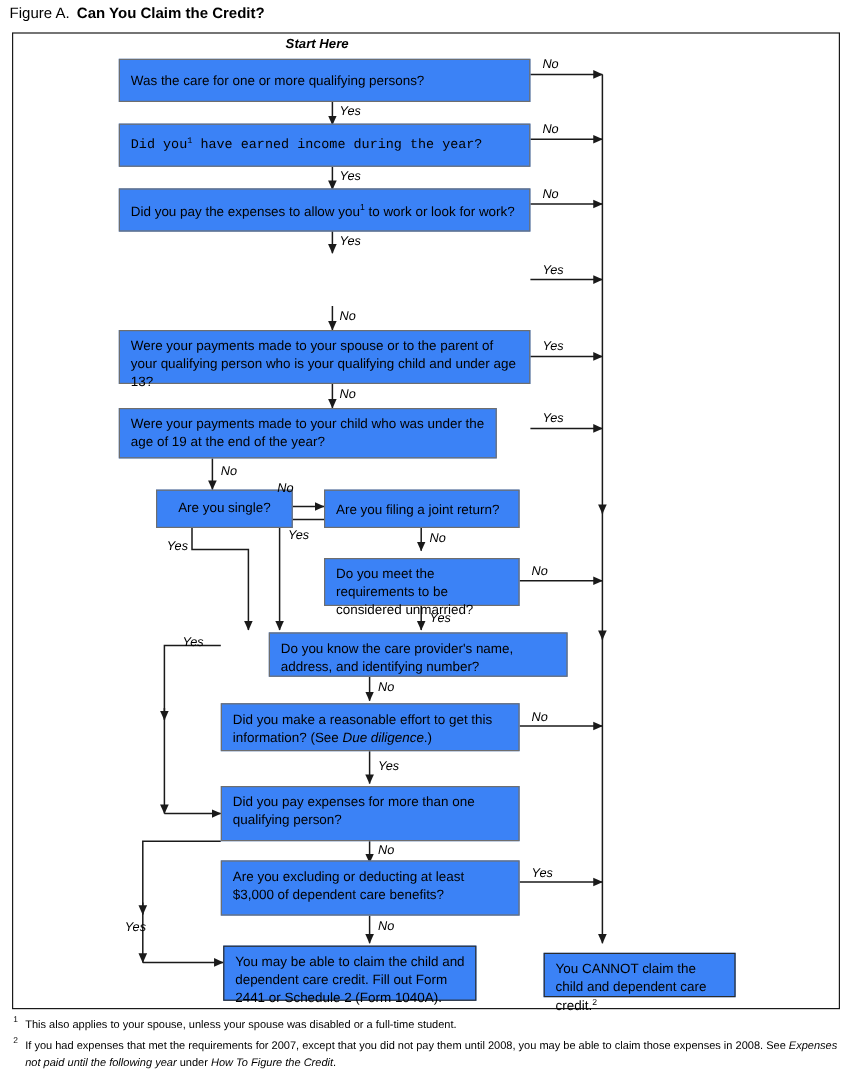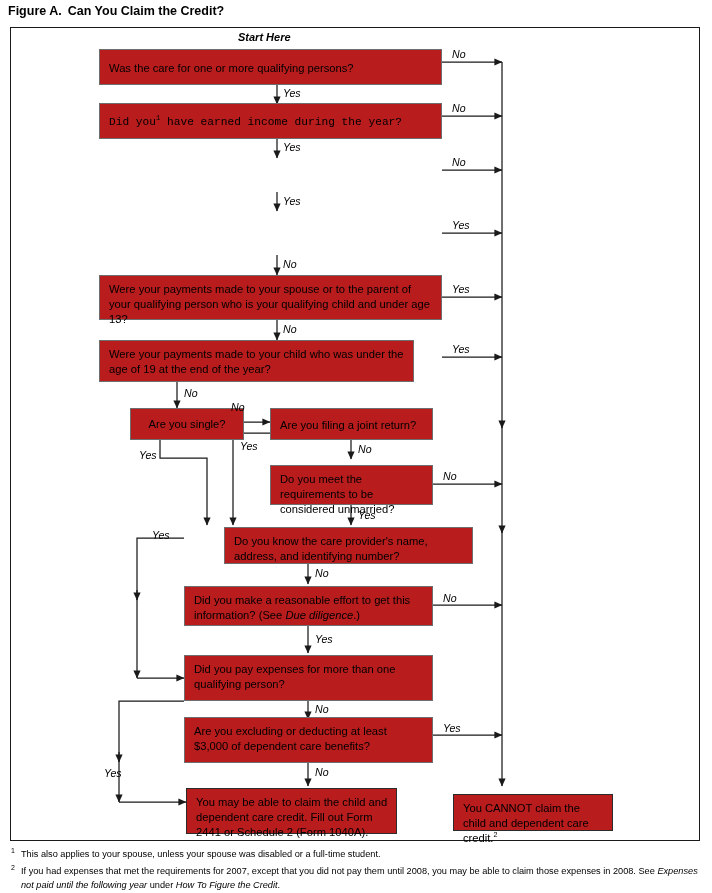--- a/index.html
+++ b/index.html
@@ -1,31 +1,31 @@
 <!DOCTYPE html>
 <html><head>
 <meta charset="utf-8">
 <style>
   html,body{margin:0;padding:0;background:#ffffff;}
   body{width:712px;height:893px;font-family:"Liberation Sans",sans-serif;color:#000;}
   #page{position:relative;width:712px;height:893px;overflow:hidden;}
 
   
   .fig-title{position:absolute;left:8px;top:4px;font-size:12.5px;white-space:nowrap;}
-  .fig-title .lbl{font-weight:bold;}
+  .fig-title .lbl{font-weight:normal;}
   .fig-title .name{font-weight:bold;margin-left:6px;}
 
   
   .frame{position:absolute;left:10px;top:27px;width:690px;height:814px;border:1px solid #1a1a1a;box-sizing:border-box;background:#fff;}
 
   
   svg.wires{position:absolute;left:0;top:0;width:712px;height:893px;pointer-events:none;}
 
   
-  .node{position:absolute;box-sizing:border-box;border:1px solid #6e6e6e;background:#b91c1c;
+  .node{position:absolute;box-sizing:border-box;border:1px solid #6e6e6e;background:#3b82f6;
         font-size:11.2px;line-height:1.32;color:#000;padding:6px 8px 4px 9px;}
   .node.dark{border-color:#2b2b2b;}
   .node span.sup{font-size:7.2px;vertical-align:super;}
   .node i{font-style:italic;}
 
   
   .elabel{position:absolute;font-size:10.6px;font-style:italic;color:#000;white-space:nowrap;}
   .starthere{position:absolute;font-size:11px;font-style:italic;font-weight:bold;white-space:nowrap;}
 
   
@@ -109,20 +109,23 @@
   </svg>
 
   <div class="node" style="left:99px;top:49px;width:343px;height:36px;display:flex;align-items:center;">
     <span>Was the care for one or more qualifying persons?</span>
   </div>
 
   <div class="node" style="left:99px;top:103px;width:343px;height:36px;display:flex;align-items:center;font-family:Liberation Mono, monospace;">
     <span><span>Did you</span><span class="sup">1</span><span> have earned income during the year?</span></span>
   </div>
 
+  <div class="node" style="left:99px;top:157px;width:343px;height:36px;display:flex;align-items:center;">
+    <span><span>Did you pay the expenses to allow you</span><span class="sup">1</span><span> to work or look for work?</span></span>
+  </div>
 
 
   <div class="node" style="left:99px;top:275px;width:343px;height:45px;">
     <span>Were your payments made to your spouse or to the parent of your qualifying person who is your qualifying child and under age 13?</span>
   </div>
 
   <div class="node" style="left:99px;top:340px;width:315px;height:42px;">
     <span>Were your payments made to your child who was under the age of 19 at the end of the year?</span>
   </div>
 

